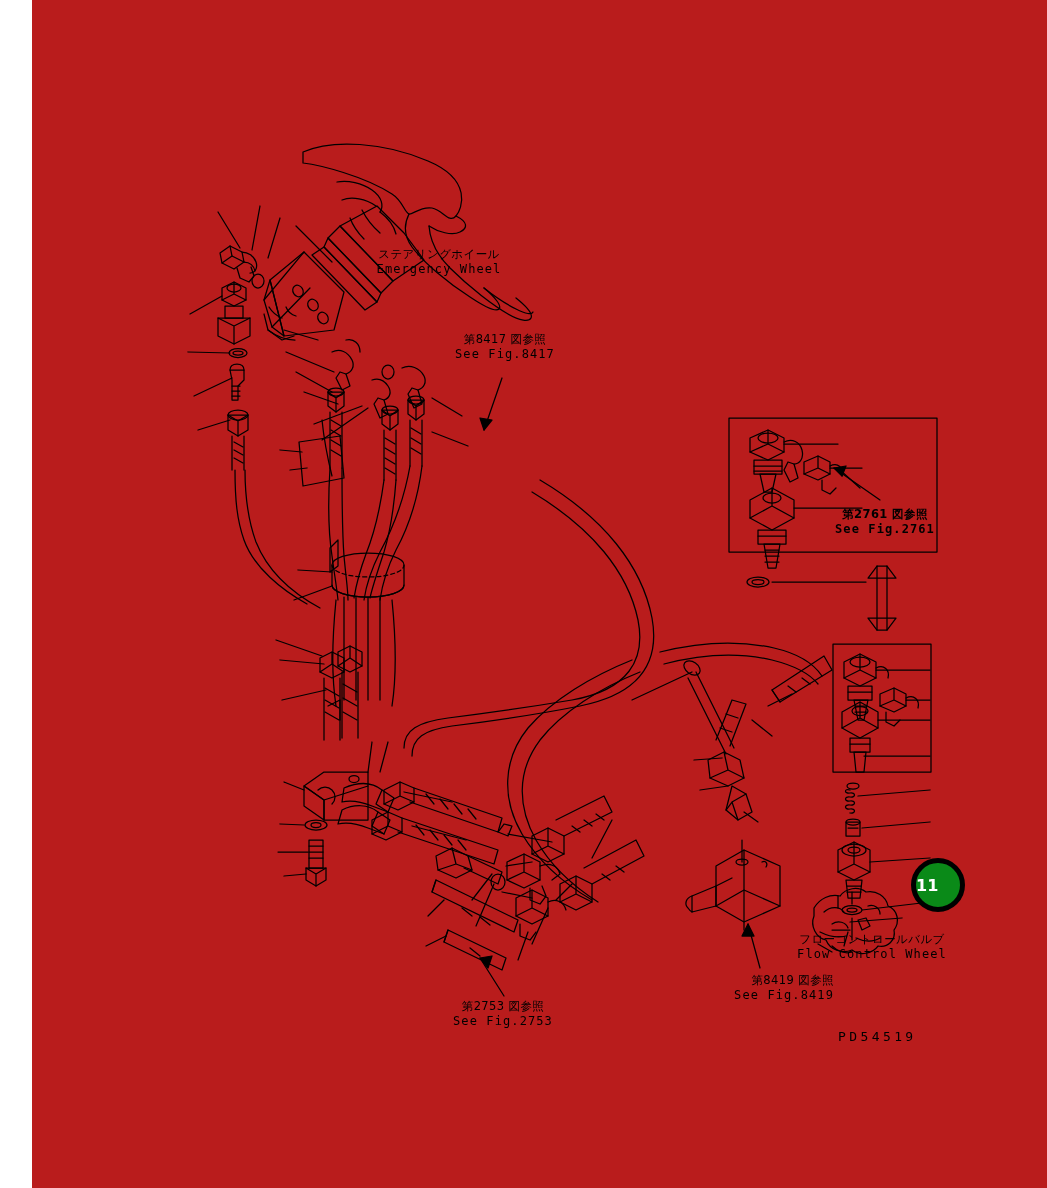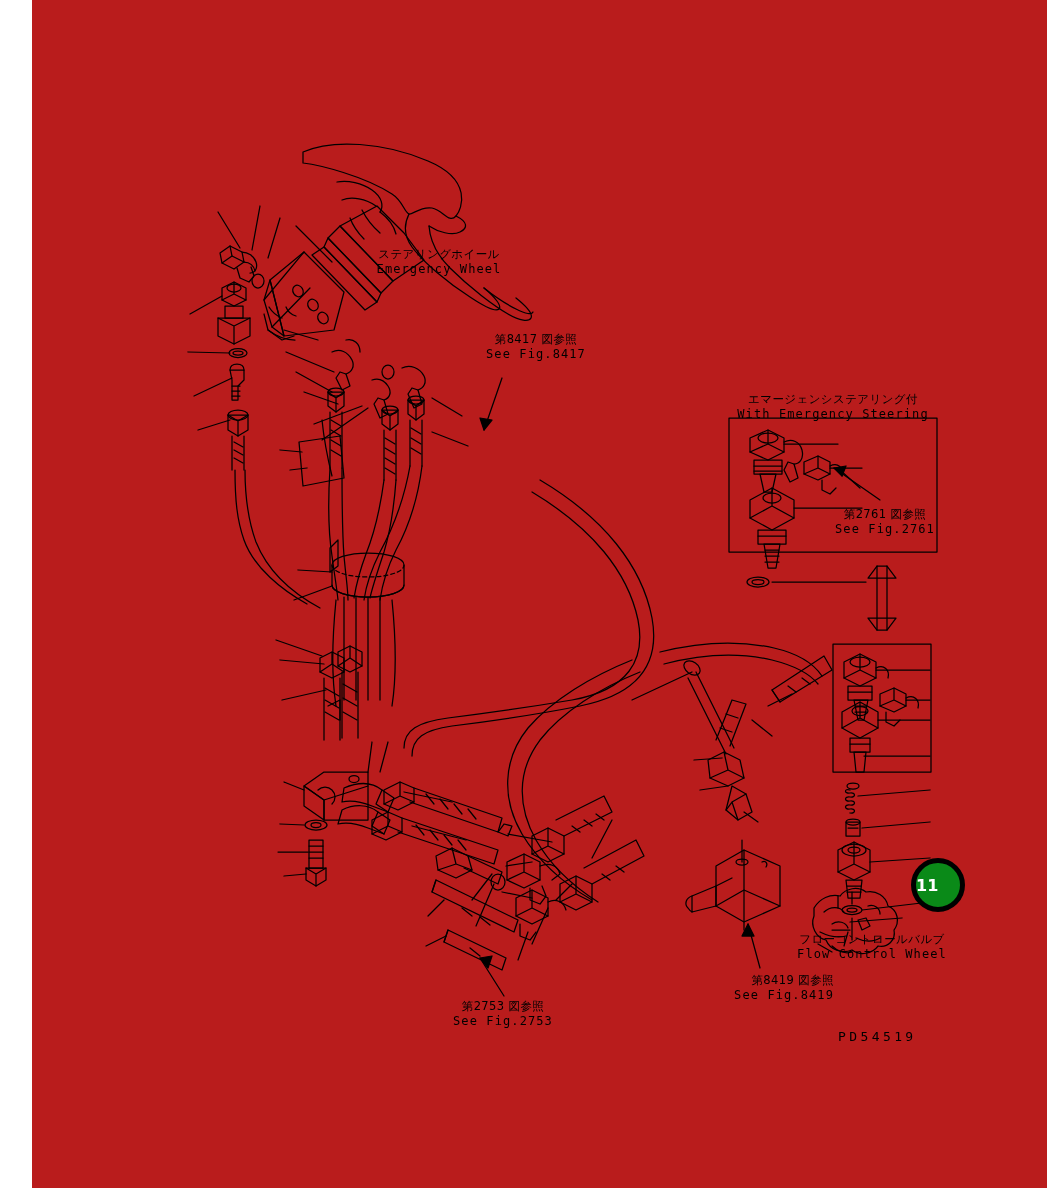--- a/index.html
+++ b/index.html
@@ -479,31 +479,27 @@
       <path d="M786,944 L800,952"></path>
 
     </g>
   </svg>
 
   <div class="lbl" style="left:317px;top:248px;width:180px;">
     <div class="jp">ステアリングホイール</div>
     <div class="en">Emergency Wheel</div>
   </div>
 
-  <div class="lbl" style="left:442px;top:333px;width:124px;">
+  <div class="lbl" style="left:411px;top:333px;width:124px;">
     <div class="jp">第8417 図参照</div>
     <div class="en">See Fig.8417</div>
   </div>
 
-  <div class="lbl" style="left:693px;top:393px;width:216px;">
-    <div class="jp">エマージェンシステアリング付</div>
-    <div class="en">With Emergency Steering</div>
-  </div>
-
-  <div class="lbl" style="left:794px;top:508px;width:118px;">
+
+  <div class="lbl" style="left:794px;top:508px;width:118px;font-weight:bold;">
     <div class="jp">第2761 図参照</div>
     <div class="en">See Fig.2761</div>
   </div>
 
   <div class="lbl" style="left:686px;top:974px;width:116px;text-align:right;">
     <div class="jp">第8419 図参照</div>
     <div class="en">See Fig.8419</div>
   </div>
 
   <div class="lbl" style="left:411px;top:1000px;width:120px;">

